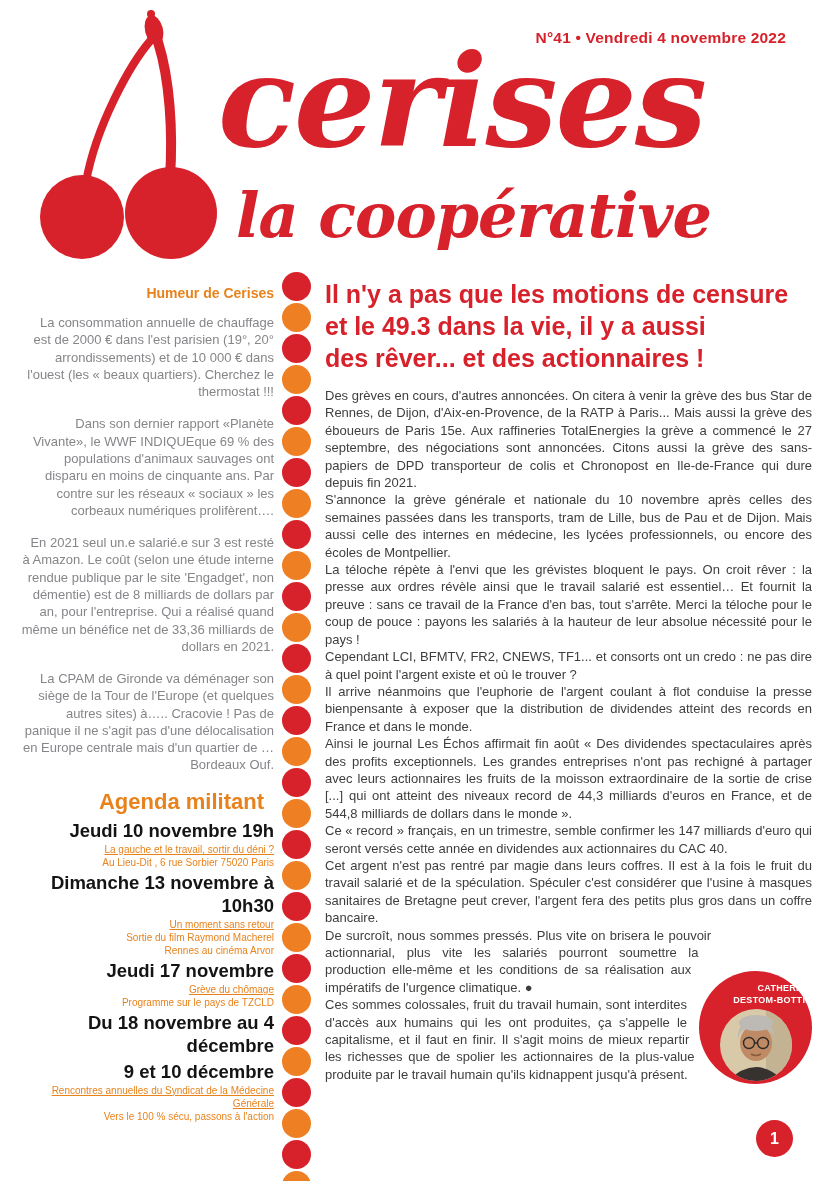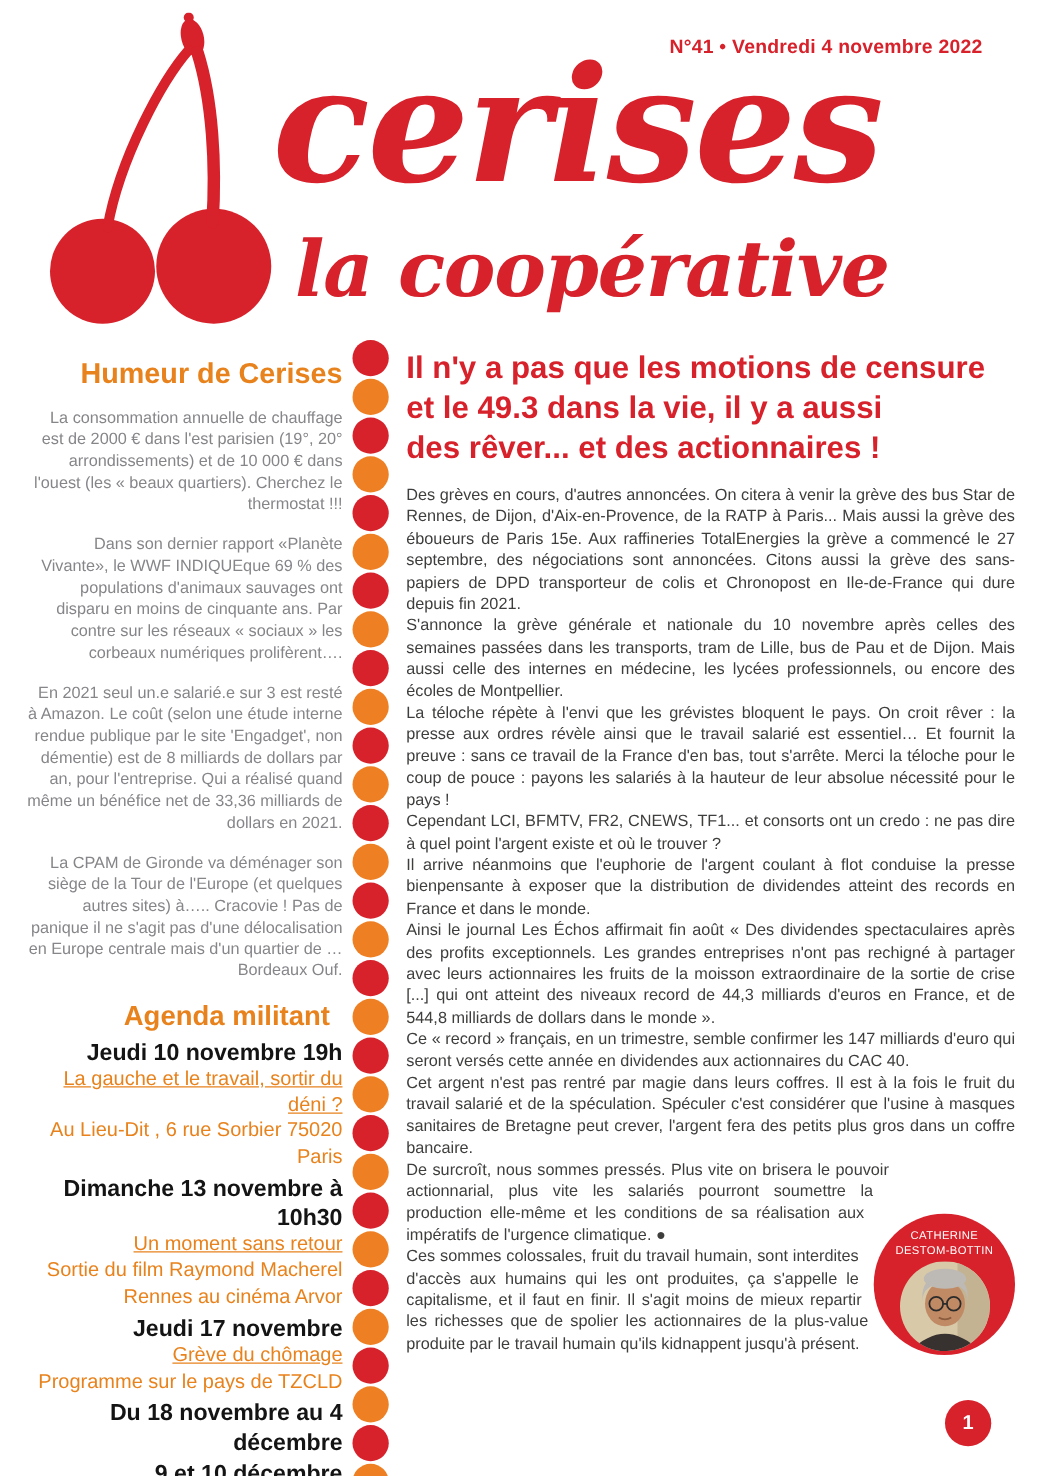--- a/index.html
+++ b/index.html
@@ -14,37 +14,37 @@
               font:italic 900 128px "DejaVu Serif", serif;line-height:1.05;letter-spacing:-2px;}
   .logo-sub{position:absolute;left:236px;top:182px;color:var(--red);
             font:italic 900 62px "DejaVu Serif", serif;line-height:1.1;letter-spacing:-1px;}
 
   
   .dots{position:absolute;left:282px;top:272px;width:30px;}
   .dot{width:29px;height:29px;border-radius:50%;margin-bottom:2px;}
 
   
   .left-col{position:absolute;left:20px;top:285px;width:254px;text-align:right;}
-  .humeur-title{color:var(--orange-text);font-size:23px;font-weight:bold;margin:0 0 13px;}
+  .humeur-title{color:var(--orange-text);font-size:14px;font-weight:bold;margin:0 0 13px;}
   .humeur-p{color:var(--gray-text);font-size:13px;line-height:1.33;margin:0 0 15px;}
   .agenda-title{color:var(--orange-text);font-size:22px;font-weight:bold;margin:14px 10px 4px;}
   .agenda-date{color:#141414;font-size:18.5px;font-weight:bold;line-height:1.25;margin:2px 0 1px;}
-  .agenda-line{color:var(--orange-text);font-size:16px;line-height:1.3;}
+  .agenda-line{color:var(--orange-text);font-size:10px;line-height:1.3;}
   .agenda-line.link{text-decoration:underline;cursor:pointer;}
 
   
   .article{position:absolute;left:325px;top:278px;width:487px;}
   .headline{color:var(--red);font-weight:bold;font-size:25px;line-height:1.28;margin:0 0 13px;}
   .article p{margin:0;text-align:justify;font-size:13px;line-height:1.34;color:var(--body-text);}
 
   
   .author-badge{float:right;width:113px;height:113px;border-radius:50%;background:var(--red);
                 margin:44px 0 8px 12px;text-align:center;shape-outside:margin-box;}
-  .badge-name{color:#fff;font-size:9px;font-weight:normal;line-height:1.35;padding-top:11px;
-              letter-spacing:.3px;}
+  .badge-name{color:#fff;font-size:9px;font-weight:bold;line-height:1.35;padding-top:11px;
+              letter-spacing:.3px;text-align:right;}
   .badge-photo{width:72px;height:72px;border-radius:50%;margin:3px auto 0;overflow:hidden;}
 
   
   .page-num{position:absolute;left:756px;top:1120px;width:37px;height:37px;border-radius:50%;
             background:var(--red);color:#fff;font-weight:bold;font-size:16px;
             display:flex;align-items:center;justify-content:center;}
 </style>
 </head>
 <body>
 

